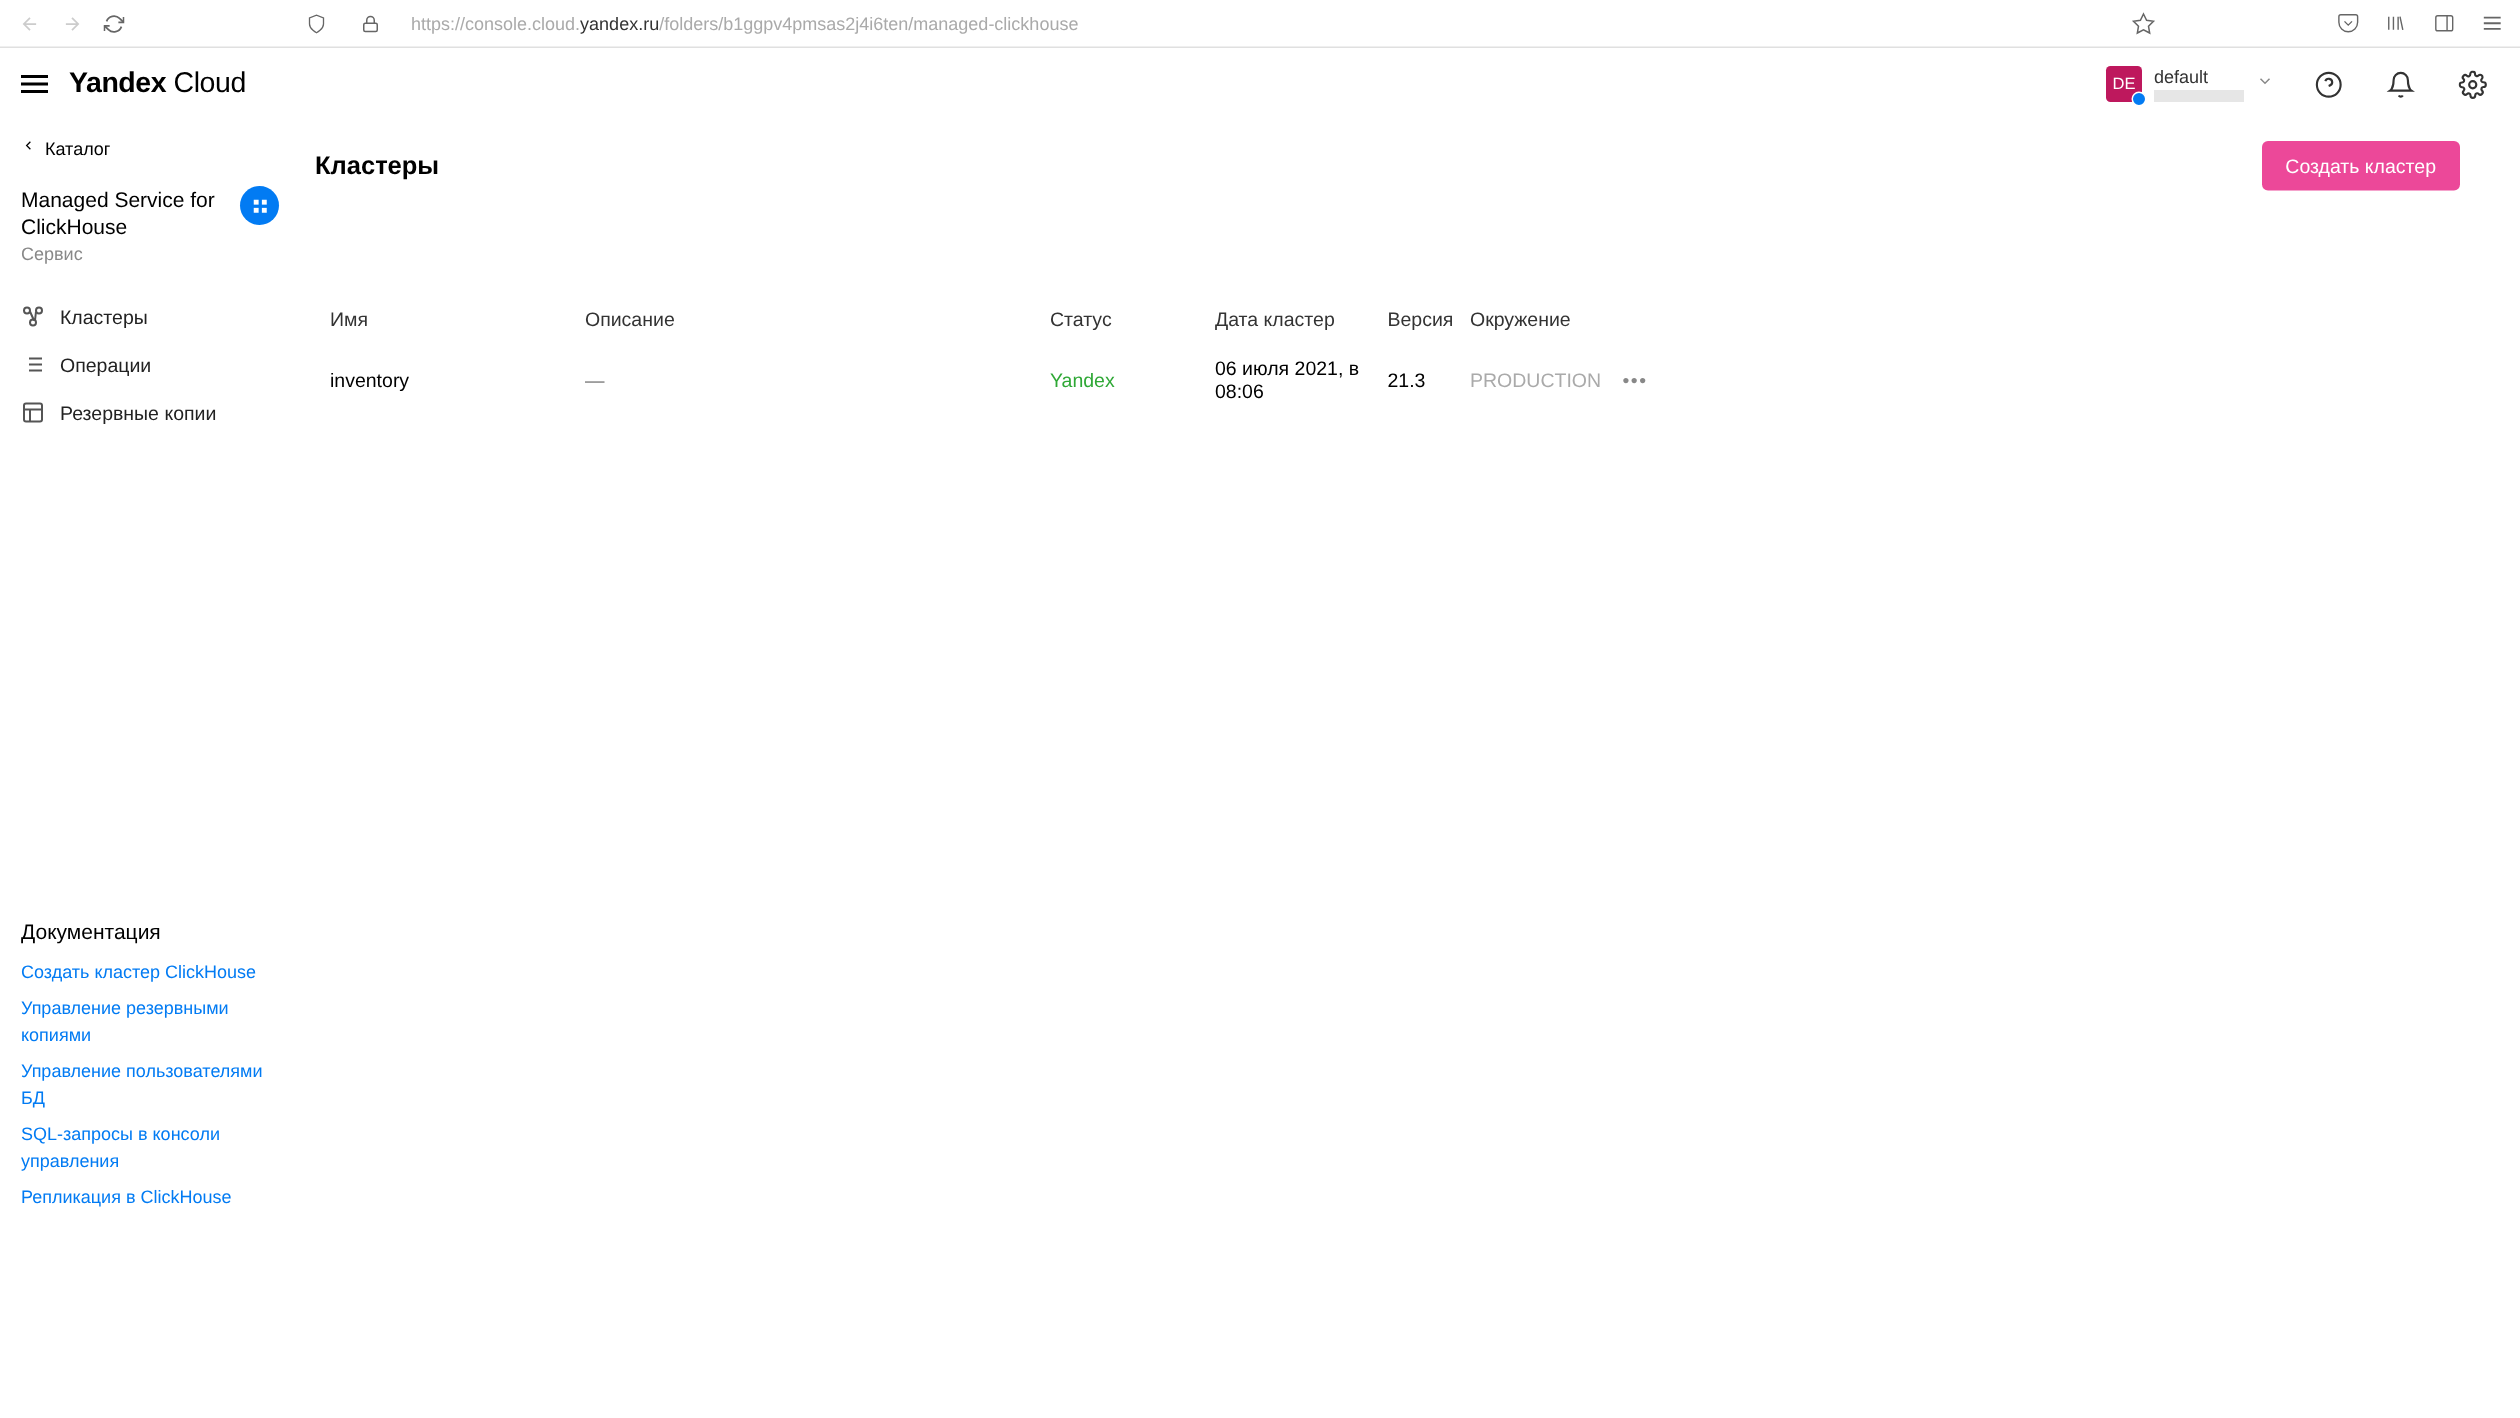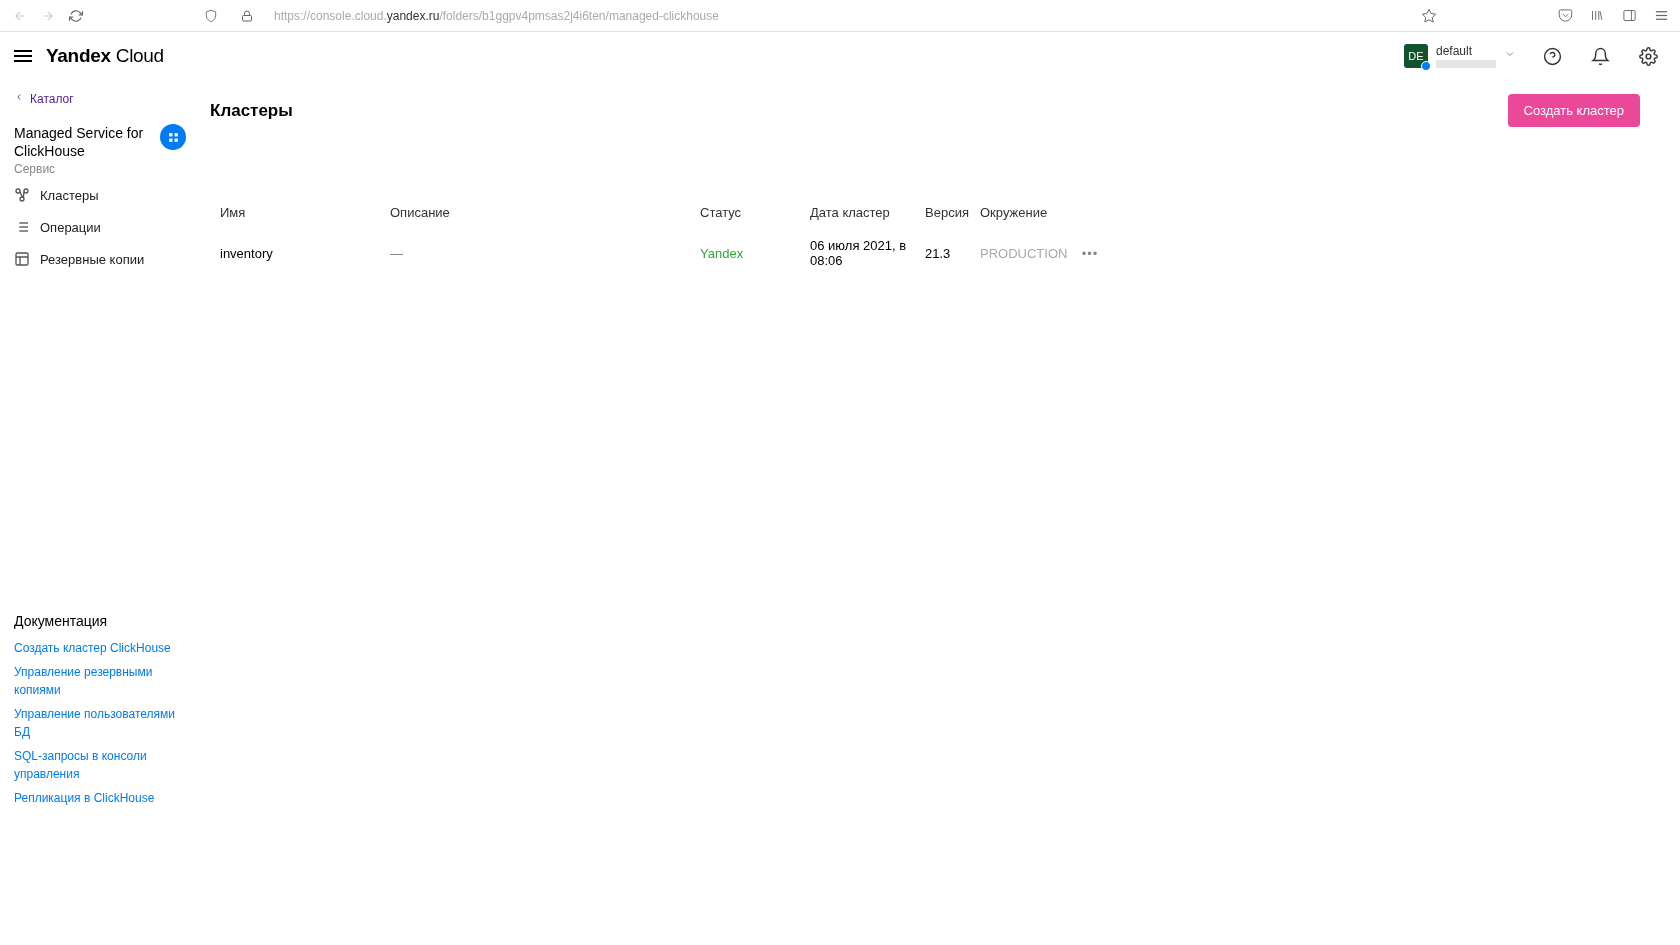--- a/index.html
+++ b/index.html
@@ -93,21 +93,21 @@
     .user-chip {
       display: flex;
       align-items: center;
       gap: 8px;
       padding: 4px 6px;
       cursor: pointer;
     }
     .avatar {
       width: 24px;
       height: 24px;
-      background: #14532d;
+      background: #be185d;
       color: #fff;
       font-size: 11px;
       font-weight: 500;
       display: flex;
       align-items: center;
       justify-content: center;
       border-radius: 3px;
       position: relative;
     }
     .avatar-badge {
@@ -149,21 +149,21 @@
     }
     .sidebar {
       width: 200px;
       padding: 12px 14px;
       display: flex;
       flex-direction: column;
     }
     .breadcrumb {
       display: flex;
       gap: 6px;
-      color: #4c1d95;
+      color: #000000;
       font-size: 12px;
       cursor: pointer;
       margin-bottom: 18px;
     }
     .service-block {
       display: flex;
       align-items: flex-start;
       justify-content: space-between;
       margin-bottom: 2px;
     }
@@ -181,21 +181,21 @@
       display: flex;
       align-items: center;
       justify-content: center;
       color: #fff;
       font-size: 12px;
       flex-shrink: 0;
     }
     .service-sub {
       color: #888;
       font-size: 12px;
-      margin-bottom: 4px;
+      margin-bottom: 20px;
     }
     .nav-items {
       display: flex;
       flex-direction: column;
       gap: 2px;
     }
     .nav-item {
       display: flex;
       align-items: center;
       gap: 10px;

